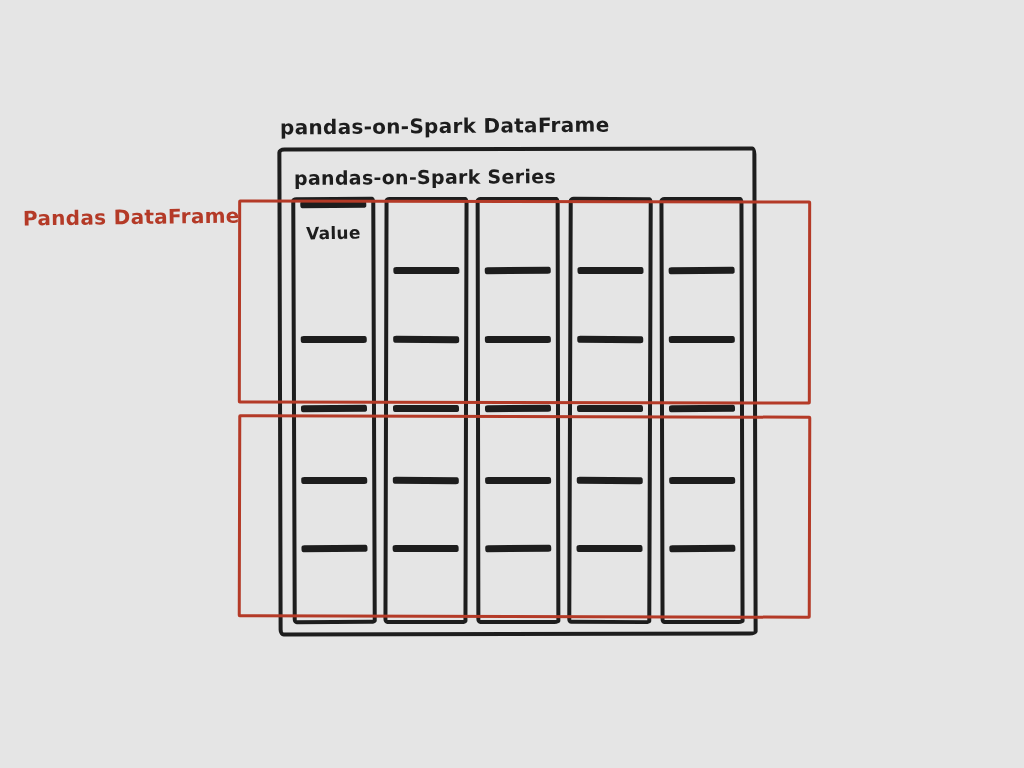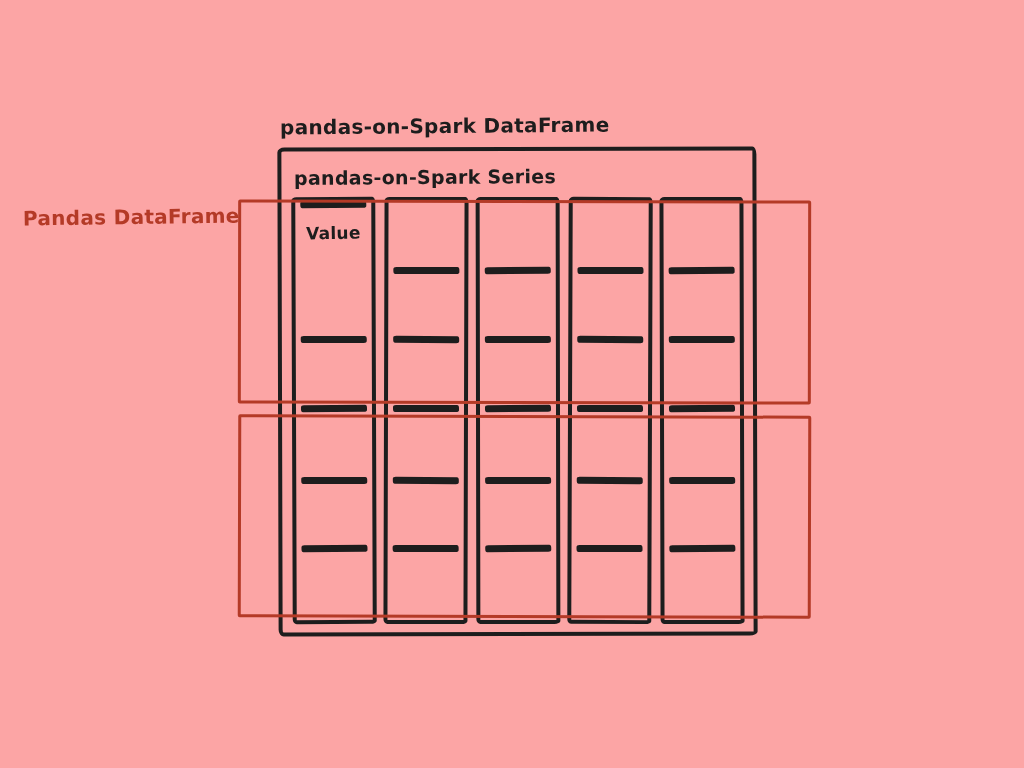--- a/index.html
+++ b/index.html
@@ -4,21 +4,21 @@
 <style>
   html, body {
     margin: 0;
     padding: 0;
     background: #ffffff;
   }
   .canvas {
     position: relative;
     width: 1024px;
     height: 768px;
-    background: #fca5a5;
+    background: #e5e5e5;
     overflow: hidden;
     font-family: "DejaVu Sans", sans-serif;
     color: #1d1d1d;
   }
 
   
   .sketch-box {
     position: absolute;
     box-sizing: border-box;
     border: 4px solid #1d1d1d;

